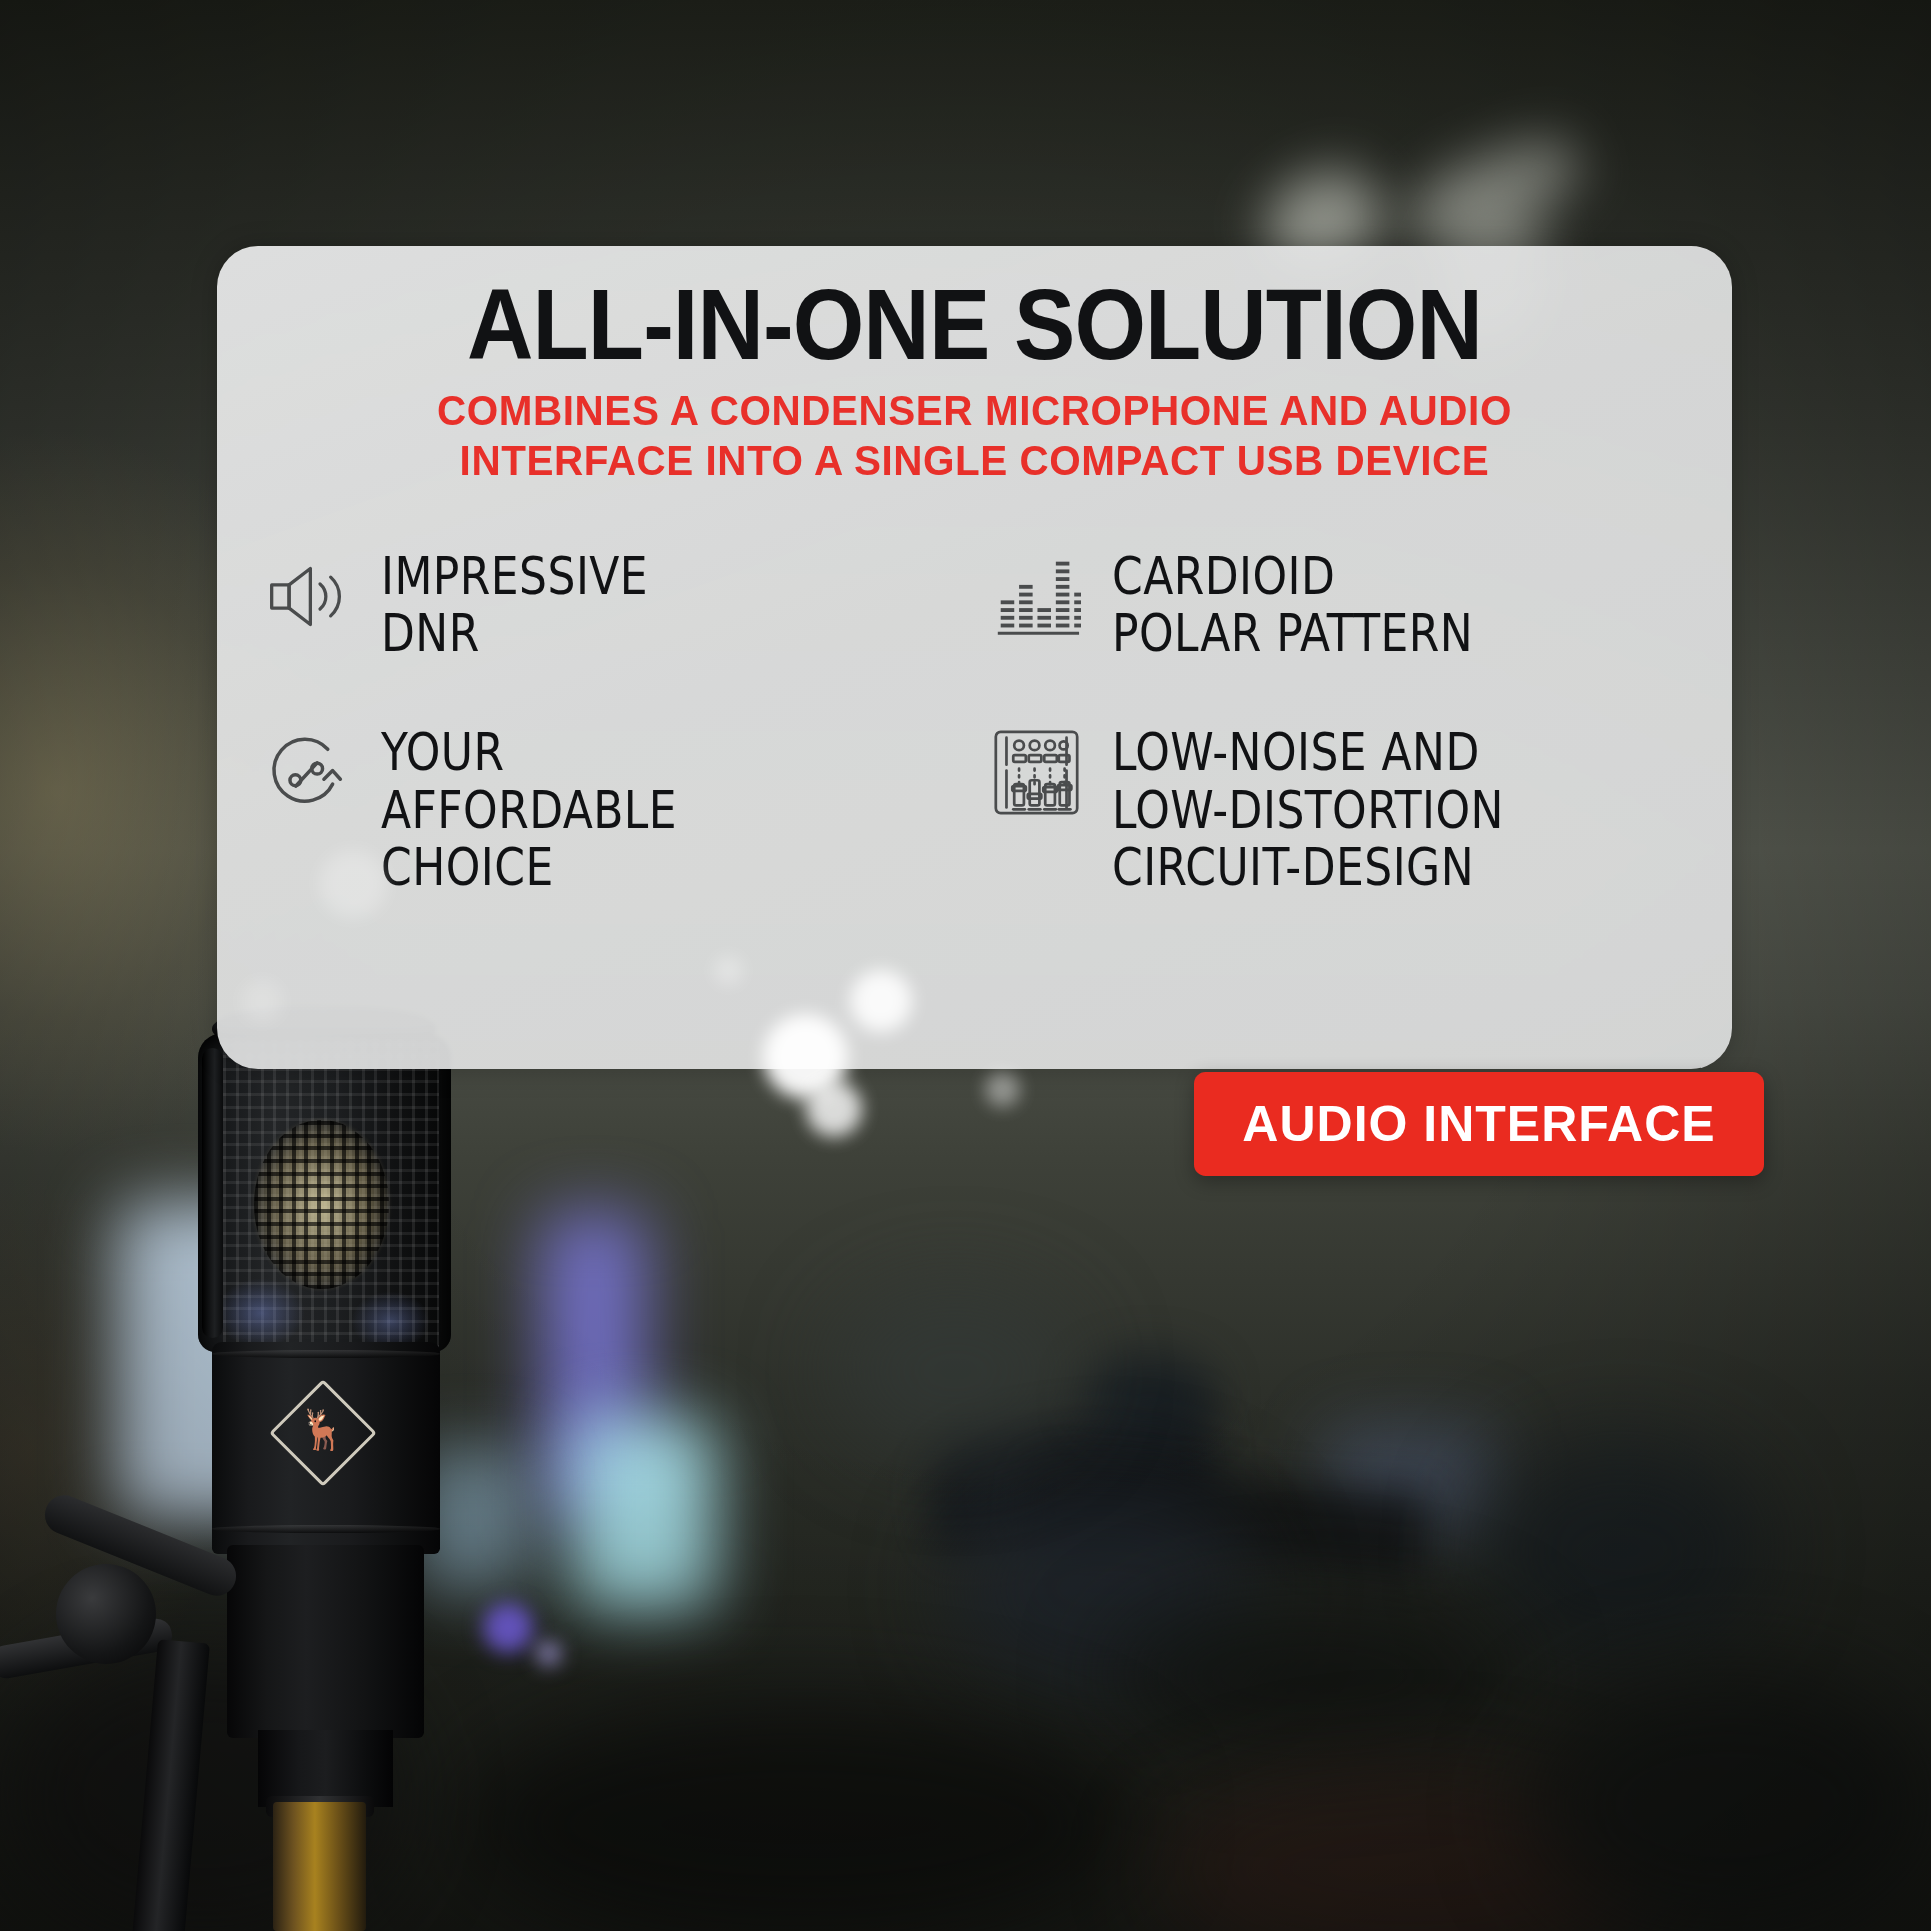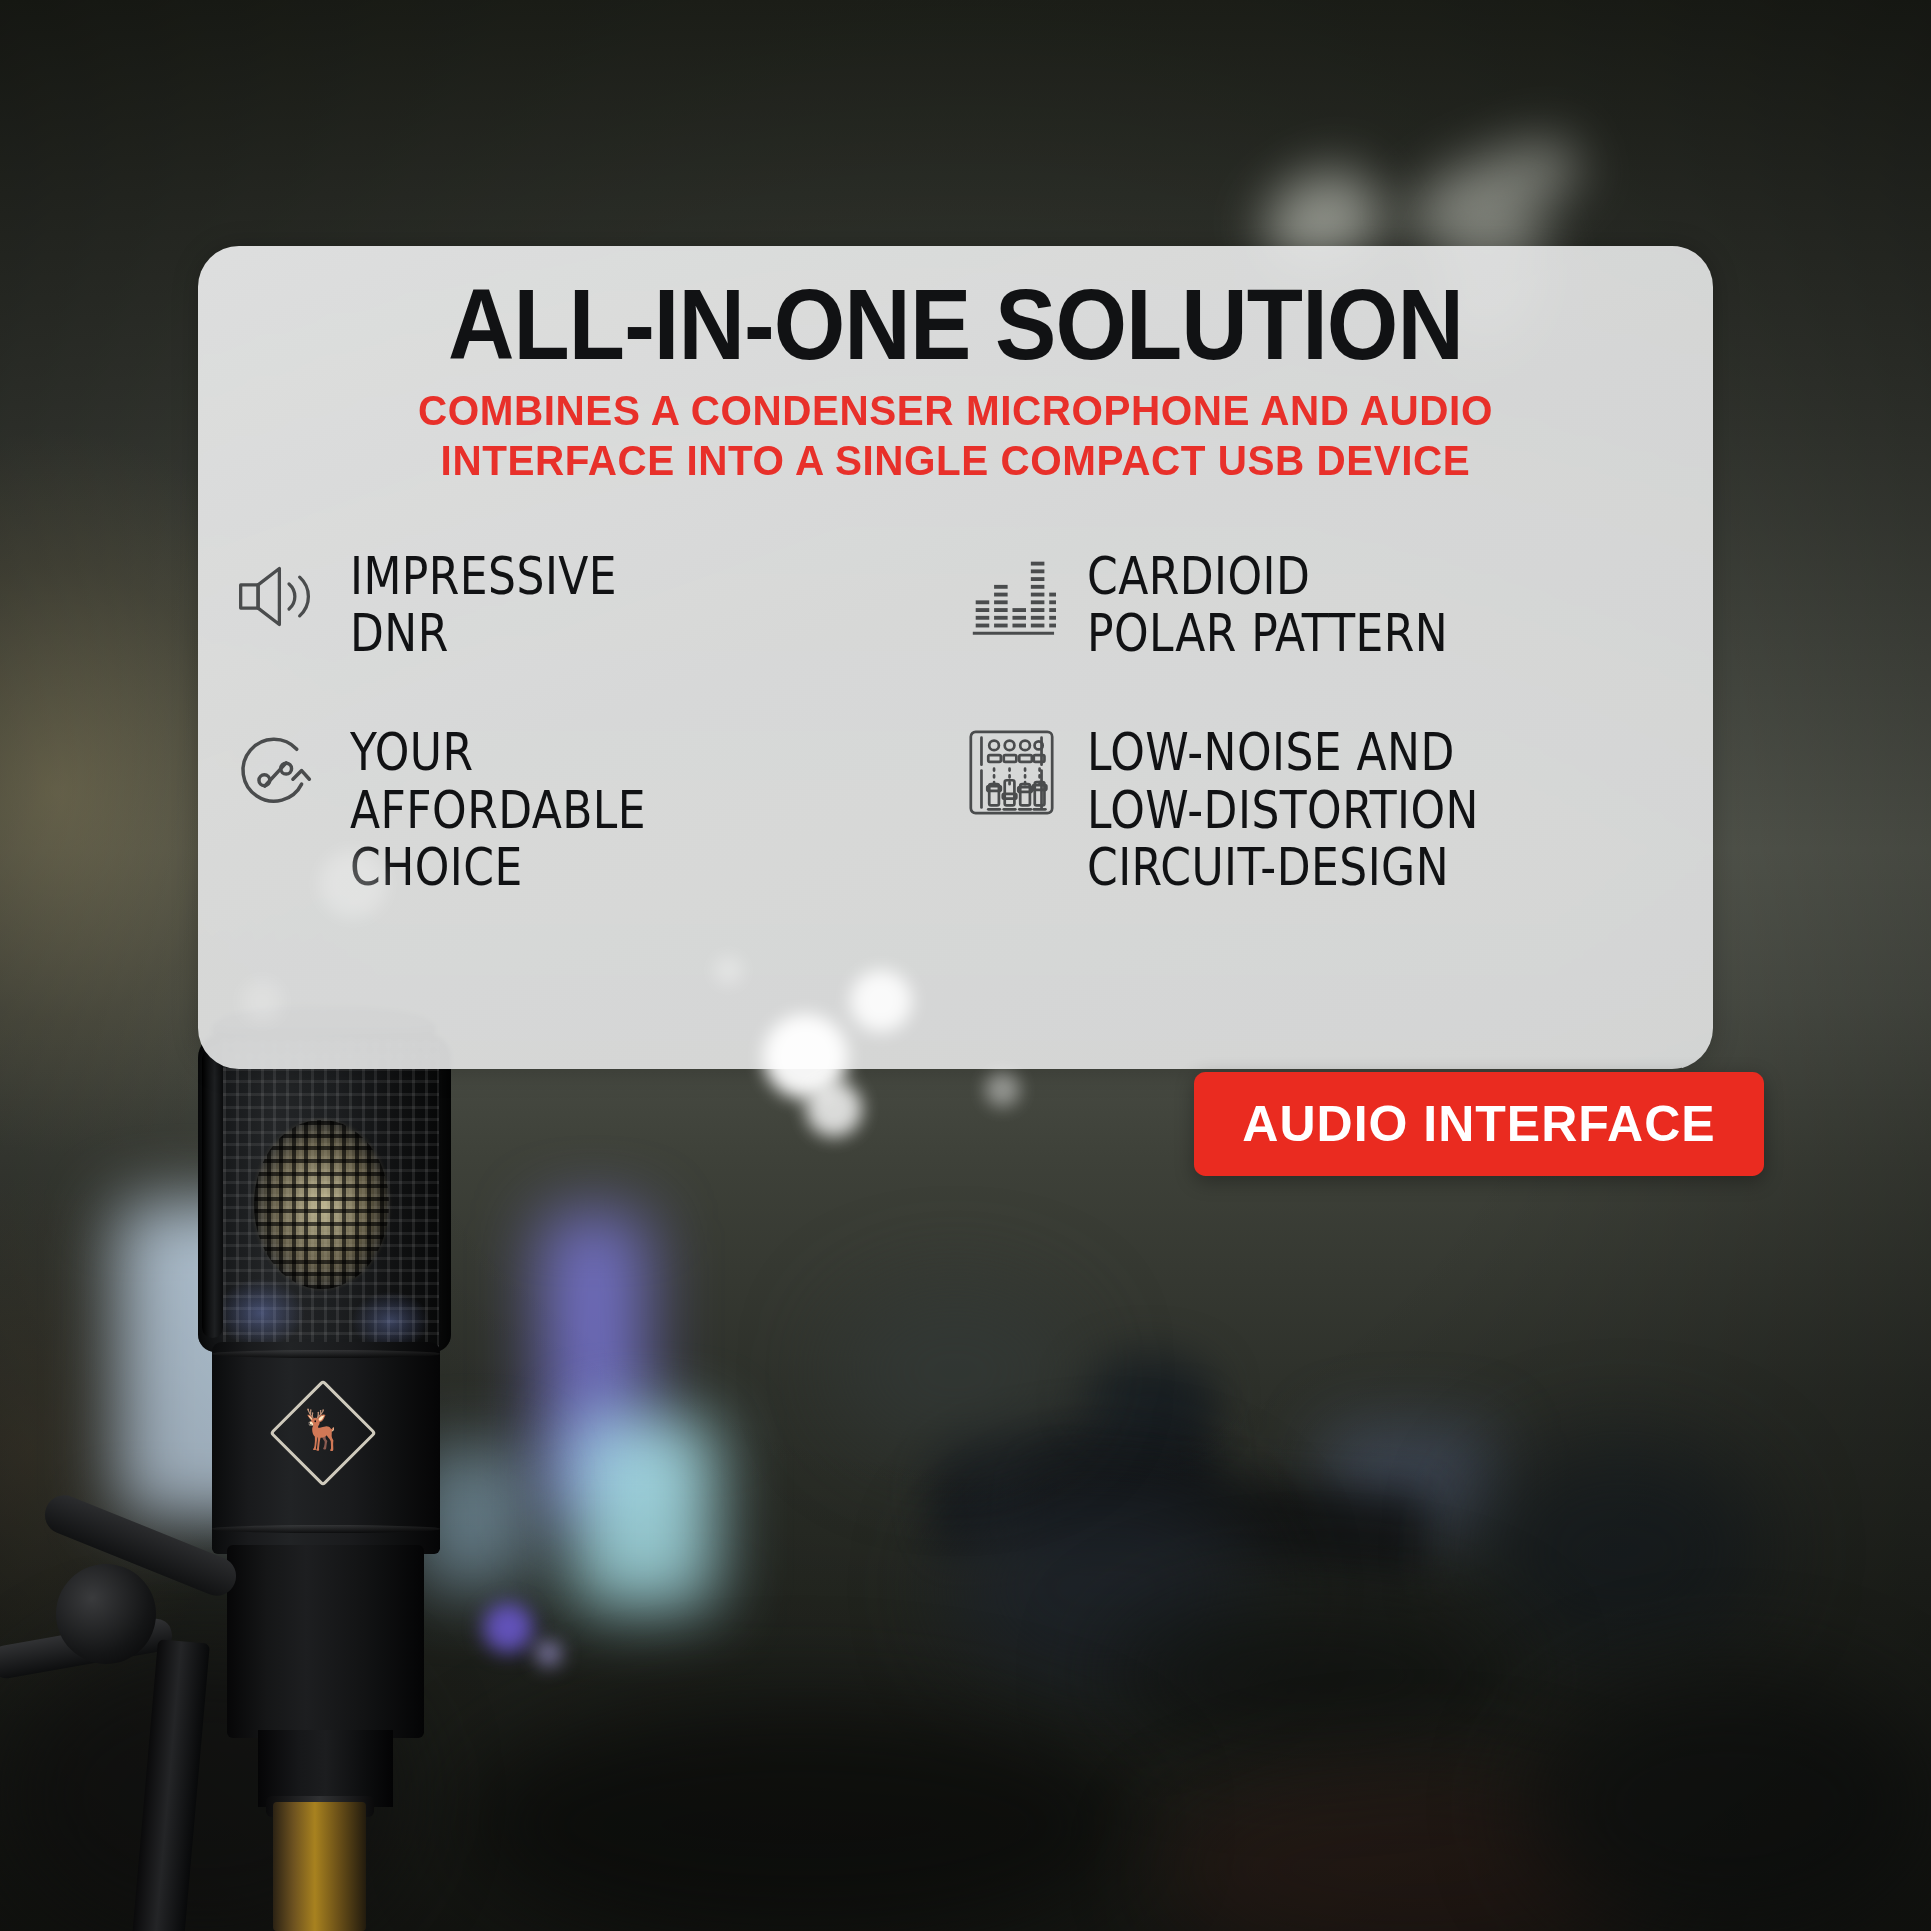--- a/index.html
+++ b/index.html
@@ -308,21 +308,21 @@
   .gear.g3 {
     left: 1023px; top: 1477px; width: 406px; height: 87px;
     border-radius: 19.3px;
     background: rgba(12,14,14,0.75);
     transform: rotate(5deg);
   }
 
   
   .card {
     position: absolute;
-    left: 198px;
+    left: 217px;
     top: 246px;
     width: 1515px;
     height: 823px;
     border-radius: 41px;
     background: linear-gradient(160deg,
       rgba(233,234,234,0.94) 0%,
       rgba(226,227,227,0.93) 45%,
       rgba(222,223,223,0.93) 100%);
     backdrop-filter: blur(1.9px);
     box-shadow: 0 1.9px 27px rgba(0,0,0,0.22);
@@ -369,21 +369,21 @@
     font-weight: 700;
     font-size: 43px;
     line-height: 1.18;
     letter-spacing: 0.6px;
     color: #E8302A;
     transform: scaleX(0.94);
   }
   .subhead span { display: block; }
 
   .features {
-    margin: 60px 0 0 0;
+    margin: 60px 0 0 12px;
     padding: 0 42px 0 27px;
     display: grid;
     grid-template-columns: 1fr 1fr;
     grid-row-gap: 60px;
     grid-column-gap: 27px;
   }
   .feature {
     display: flex;
     align-items: flex-start;
     gap: 25px;

